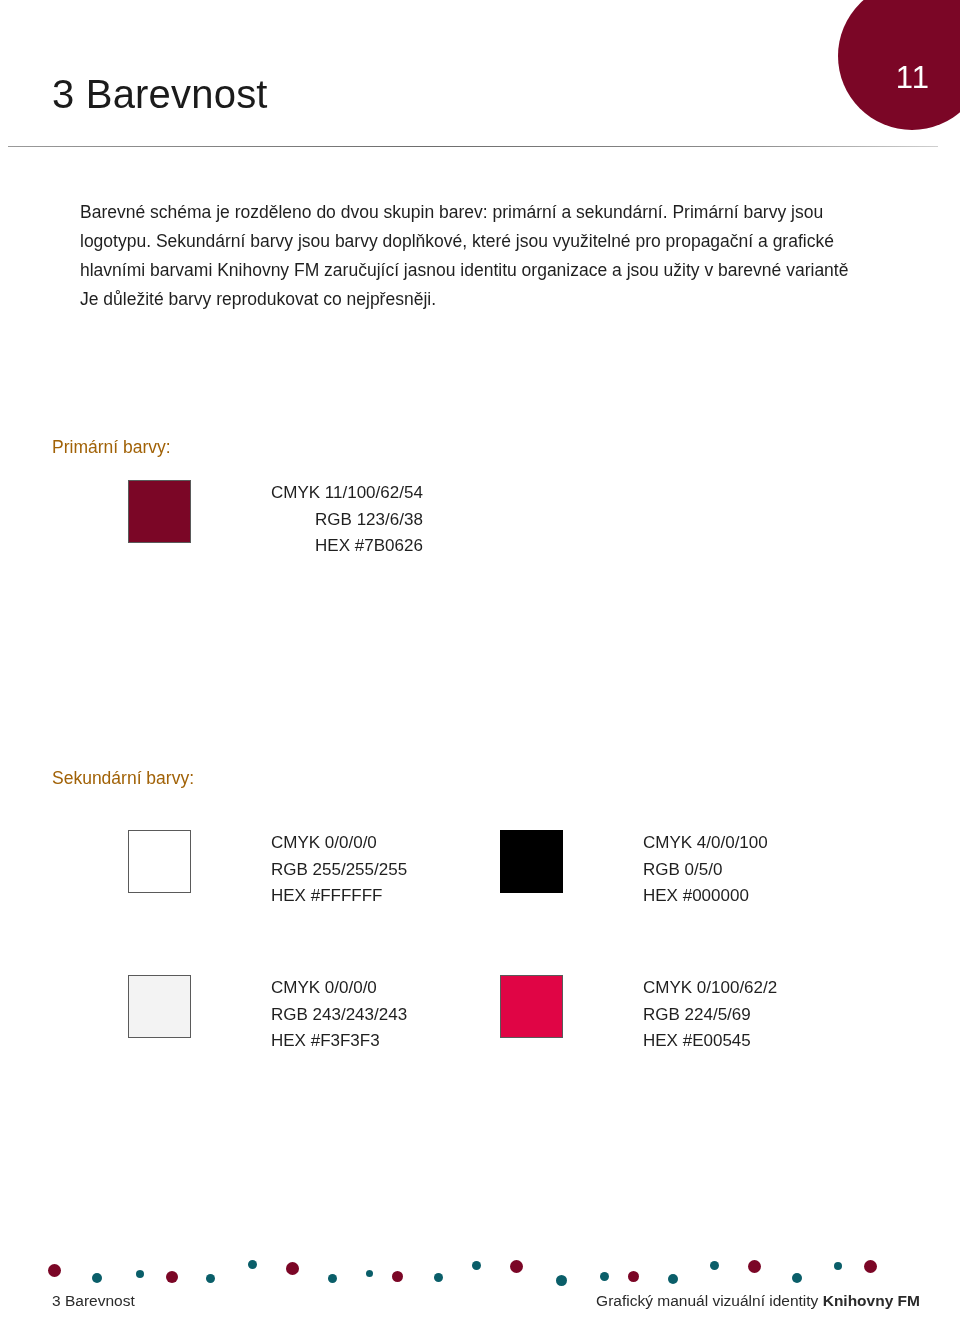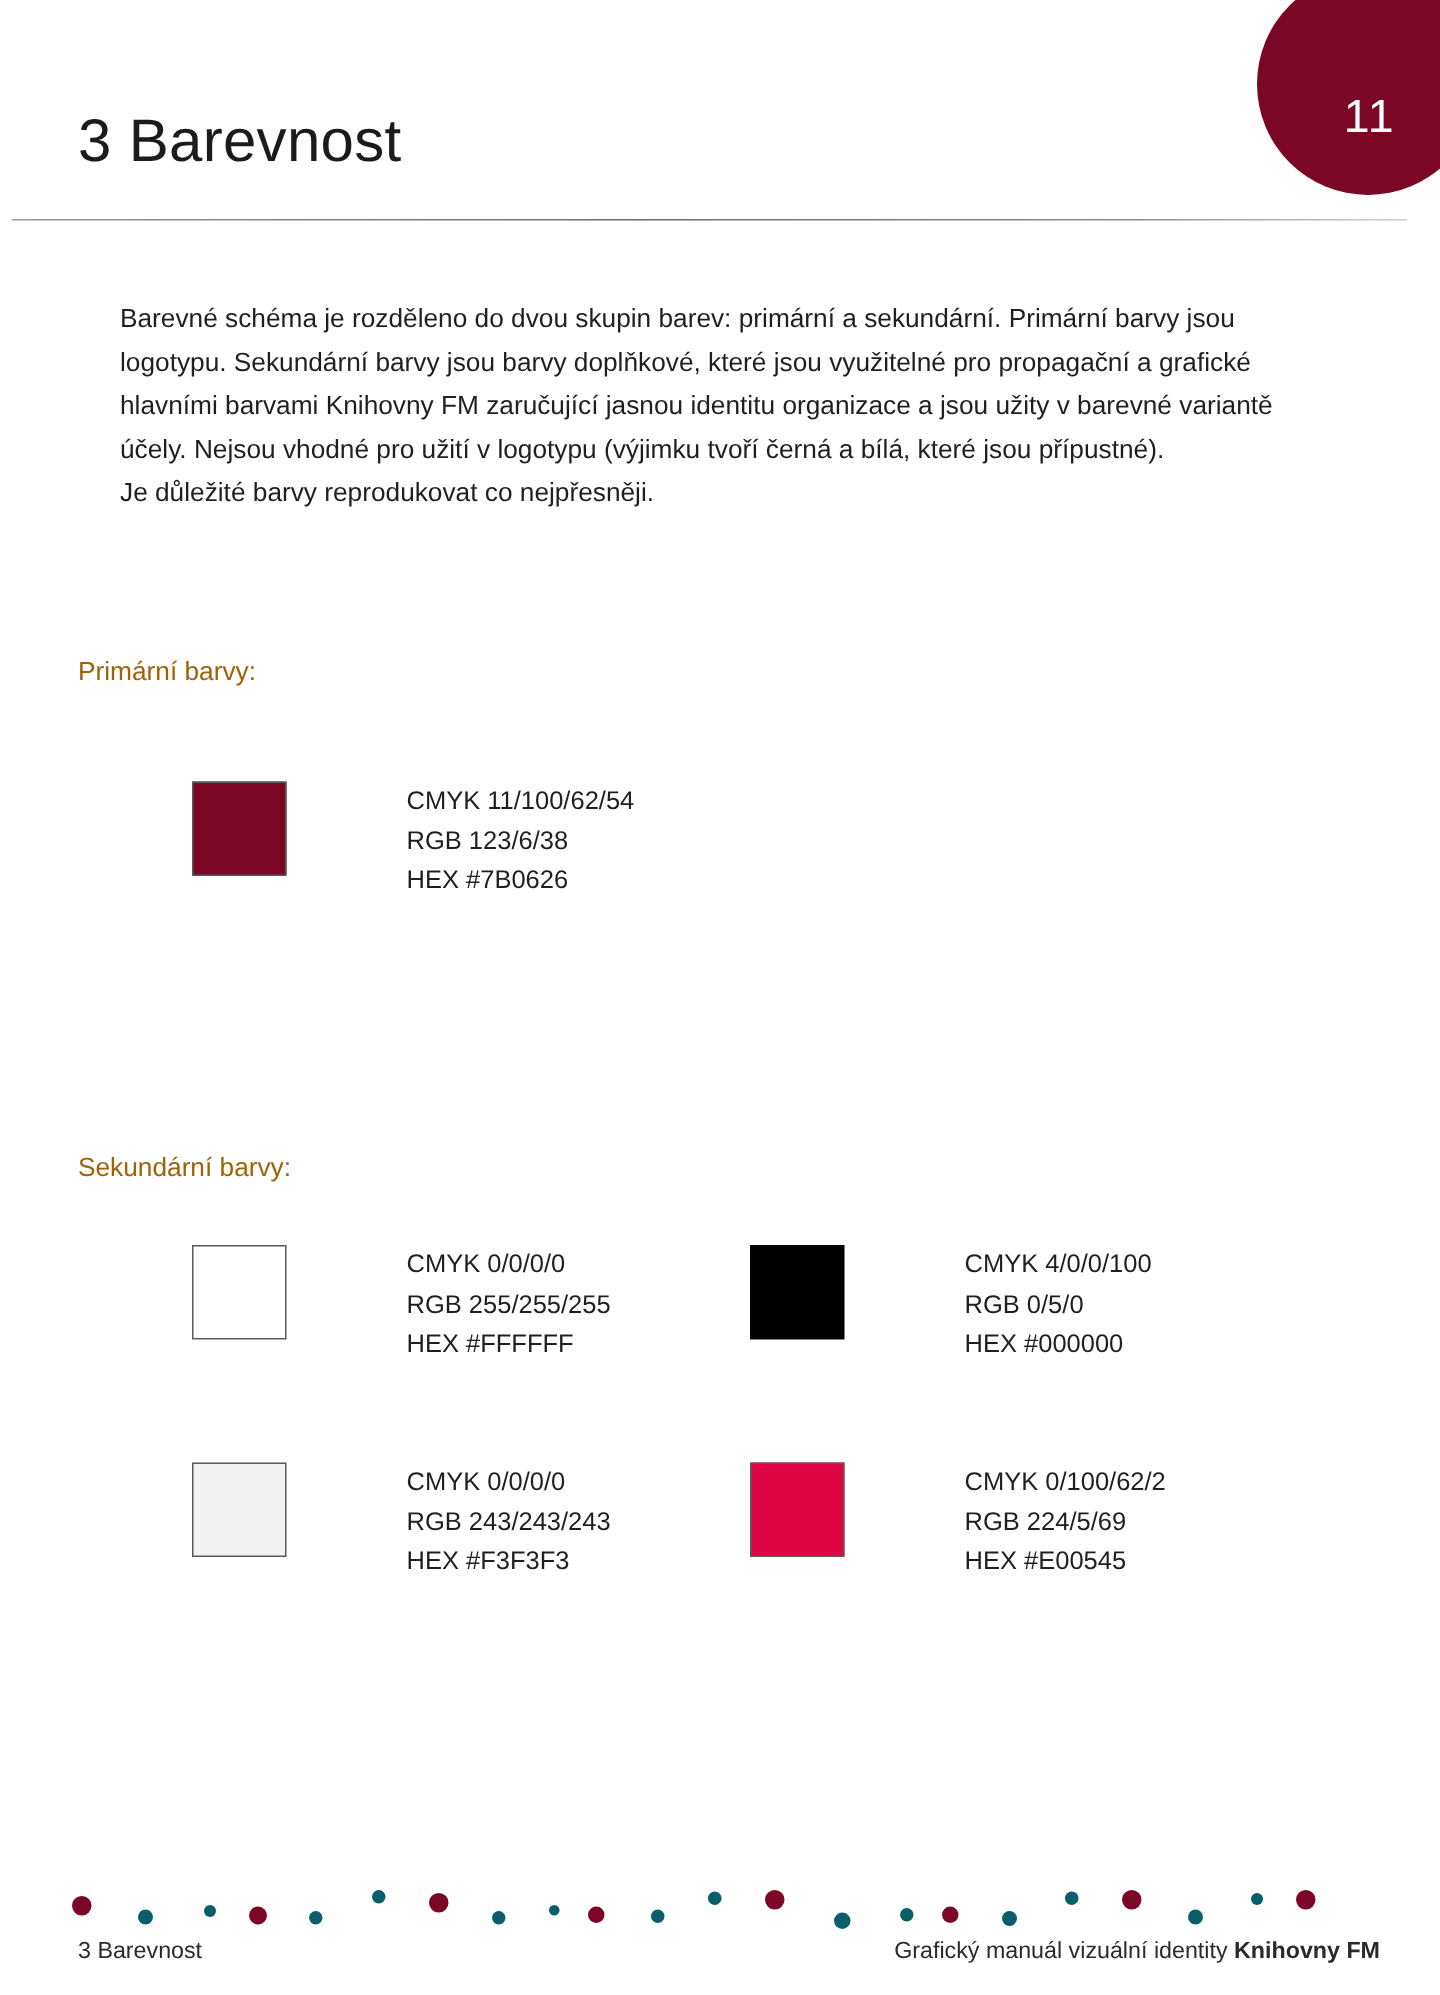--- a/index.html
+++ b/index.html
@@ -86,21 +86,21 @@
     white-space: nowrap;
   }
   #primary-label  { left: 52px; top: 437px; }
   #secondary-label{ left: 52px; top: 768px; }
 
   .swatch-row {
     position: absolute;
     display: flex;
     width: 800px;
   }
-  #primary-row     { left: 128px; top: 521px; }
+  #primary-row     { left: 128px; top: 480px; text-align: right; }
   #secondary-row-1 { left: 128px; top: 830px; }
   #secondary-row-2 { left: 128px; top: 975px; }
 
   .swatch-item {
     display: flex;
     align-items: flex-start;
     width: 372px;
   }
   .swatch-box {
     width: 63px;
@@ -156,21 +156,20 @@
   <div class="page-title">3 Barevnost</div>
   <div class="header-rule"></div>
   <div class="page-number-circle" style="background: rgb(123, 6, 38);"></div>
   <div class="page-number-text">11</div>
 </div>
 
 <div class="intro-block">
   <div class="intro-line">Barevné schéma je rozděleno do dvou skupin barev: primární a sekundární. Primární barvy jsou</div>
   <div class="intro-line">logotypu. Sekundární barvy jsou barvy doplňkové, které jsou využitelné pro propagační a grafické</div>
   <div class="intro-line">hlavními barvami Knihovny FM zaručující jasnou identitu organizace a jsou užity v barevné variantě</div>
-  <div class="intro-line">účely. Nejsou vhodné pro užití v logotypu (výjimku tvoří černá a bílá, které jsou přípustné).</div>
   <div class="intro-line">Je důležité barvy reprodukovat co nejpřesněji.</div>
 </div>
 
 <div class="section-label" id="primary-label">Primární barvy:</div>
 
 <div class="swatch-row" id="primary-row">
   <div class="swatch-item">
     <div class="swatch-box bordered" style="background: rgb(123, 6, 38);"></div>
     <div class="swatch-specs">
       <div>CMYK 11/100/62/54</div>

